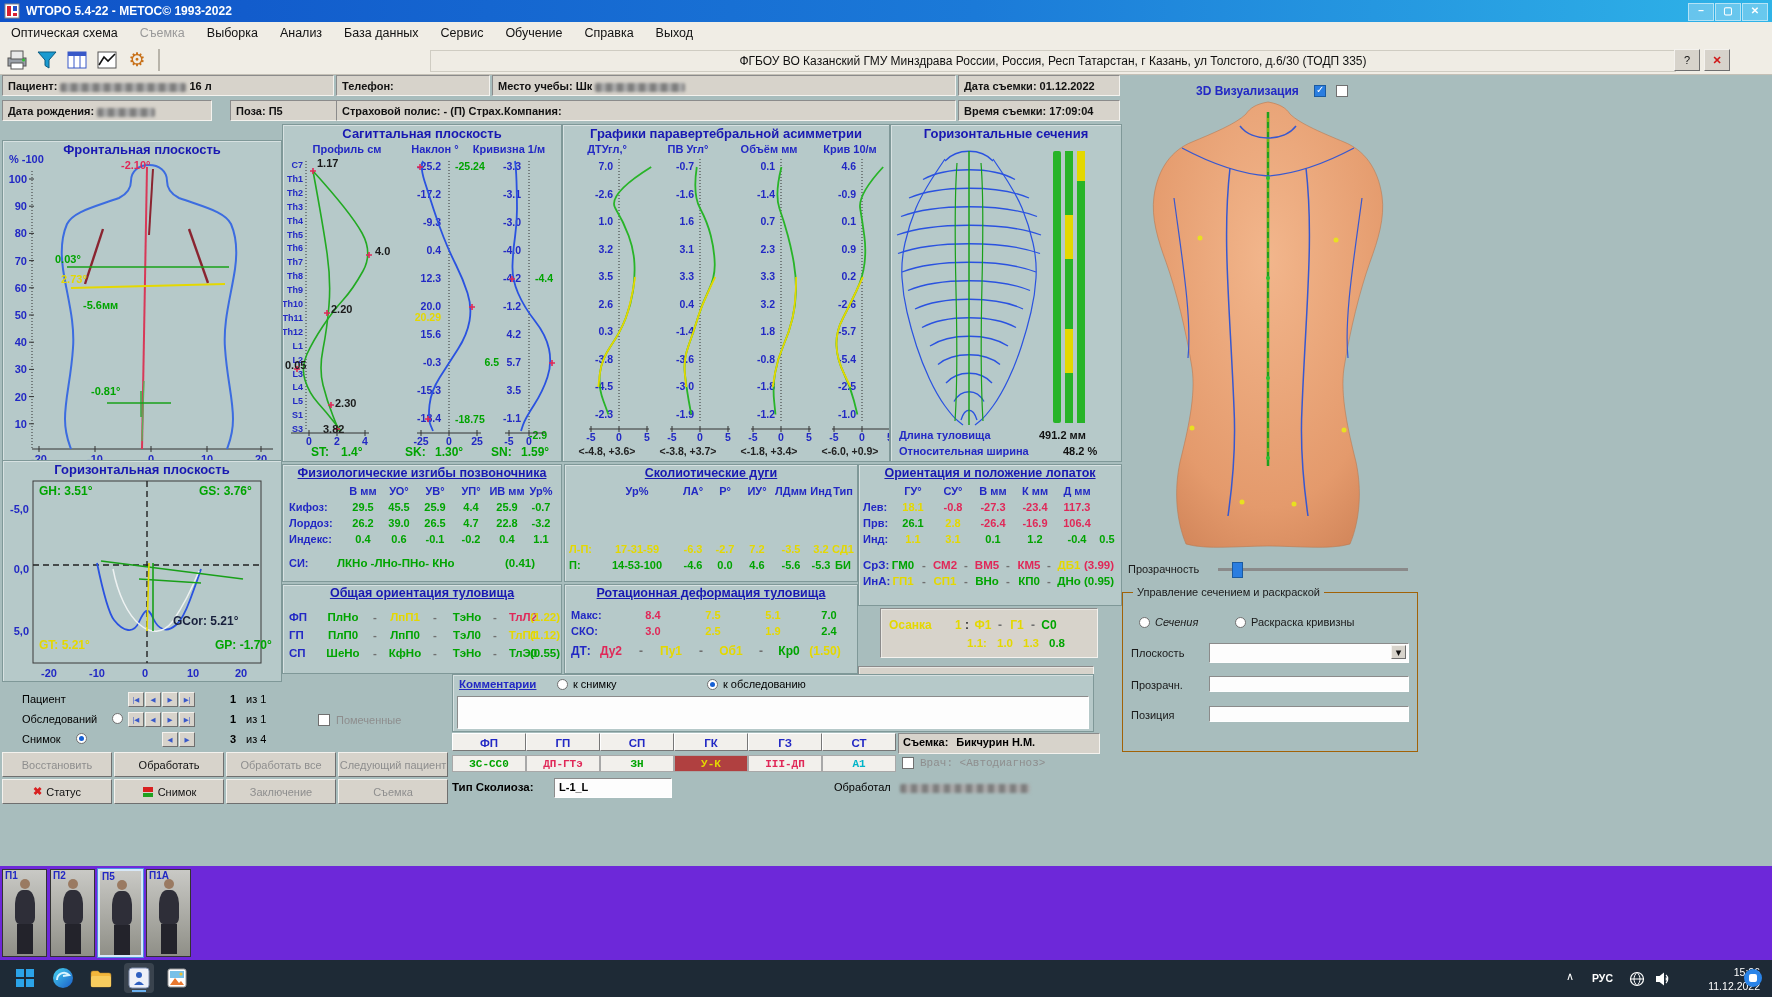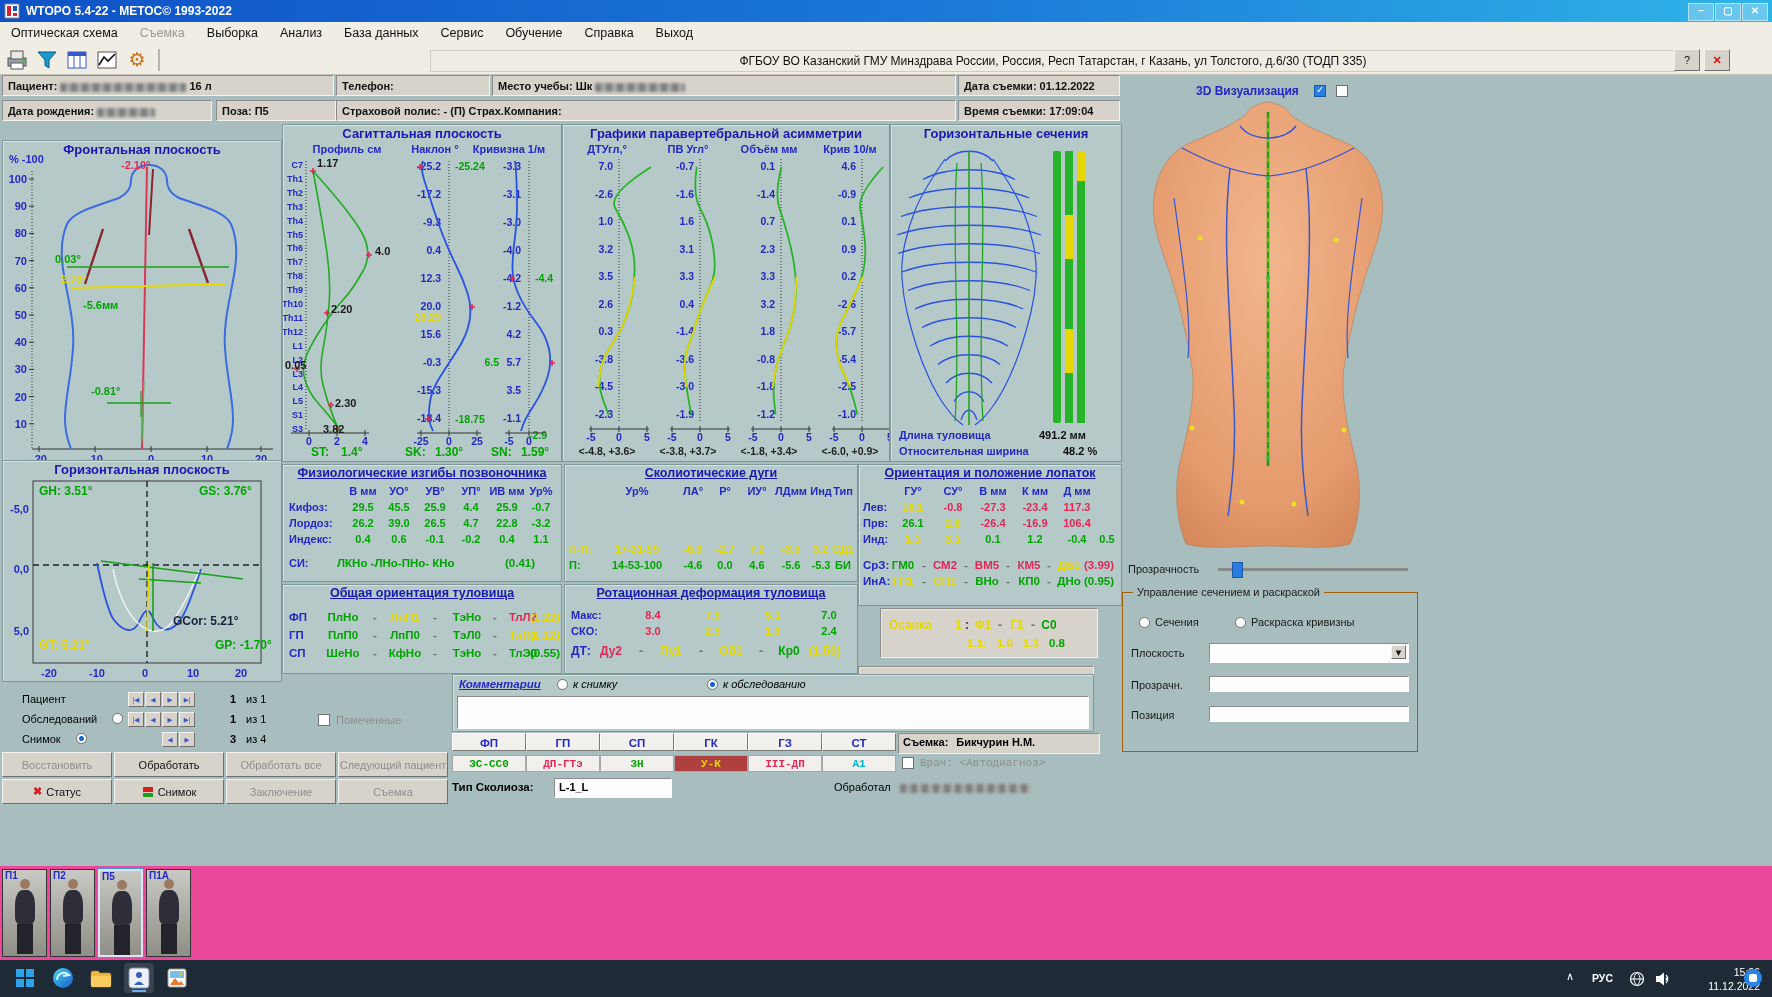--- a/index.html
+++ b/index.html
@@ -25,21 +25,21 @@
   .smudge{display:inline-block;height:9px;border-radius:2px;background:repeating-linear-gradient(90deg,#7d7d7d 0 6px,#a9a9a9 6px 11px);filter:blur(1.4px);vertical-align:middle}
   .radio{width:11px;height:11px;border-radius:50%;background:#fff;border:1px solid #707070;display:inline-block;position:relative;box-sizing:border-box}
   .radio.sel::after{content:"";position:absolute;left:2px;top:2px;width:5px;height:5px;border-radius:50%;background:#1560d4}
   .chk{width:12px;height:12px;background:#fff;border:1px solid #707070;display:inline-block;position:relative;box-sizing:border-box}
   .chk.on{background:#2a7de0;border-color:#1a5aa0}
   .chk.on::after{content:"✓";color:#fff;font-size:10px;position:absolute;left:1px;top:-2px}
   .tab{position:absolute;height:18px;line-height:18px;background:#f2f0ec;border:1px solid;border-color:#fff #777 #777 #fff;color:#2228c4;font-weight:bold;text-align:center;font-size:11.5px}
   .cell{position:absolute;height:16px;line-height:16px;background:#f2f0ec;border:1px solid #a8a8a8;font-weight:bold;text-align:center;font-size:11px}
   .vb{color:#2228c4}.vgr{color:#8e8e8e}
   .b{font-weight:bold}
-  #thumbstrip{position:absolute;left:0;top:866px;width:1772px;height:94px;background:#ec4899}
+  #thumbstrip{position:absolute;left:0;top:866px;width:1772px;height:94px;background:#6d28d9}
   .thumb{position:absolute;top:3px;width:45px;height:88px;background:linear-gradient(#c9c9c5,#8f8f87);box-sizing:border-box}
   #taskbar{position:absolute;left:0;top:960px;width:1772px;height:37px;background:#1e2a36;color:#fff}
   .tico{position:absolute;top:3px;width:30px;height:30px;display:flex;align-items:center;justify-content:center;border-radius:4px}
   .grpbox{position:absolute;border:1px solid #a16207;background:transparent}
   .grptitle{position:absolute;left:10px;top:-7px;background:#a8bdbd;padding:0 4px;font-size:11px;color:#1a1a1a}
   .slabel{position:absolute;font-size:11px;color:#1a1a1a}
 </style>
 </head>
 <body>
 
@@ -116,21 +116,21 @@
     </div>
     <div class="pf" style="left:958px;width:162px">
       <b>Дата съемки: 01.12.2022</b>
     </div>
   </div>
   <div class="prow" style="top:99px" id="prow2">
     <div class="pf" style="left:2px;width:210px">
       <b>Дата рождения:</b>
       <span class="smudge" style="width:58px"></span>
     </div>
-    <div class="pf" style="left:216px;width:120px">
+    <div class="pf" style="left:230px;width:120px">
       <b>Поза: П5</b>
     </div>
     <div class="pf" style="left:336px;width:620px">
       <b>Страховой полис:  - (П) Страх.Компания:</b>
     </div>
     <div class="pf" style="left:958px;width:162px">
       <b>Время съемки: 17:09:04</b>
     </div>
   </div>
 
@@ -721,21 +721,21 @@
         <text x="150" y="38" fill="#e4d800" font-size="11.5" text-anchor="middle" font-weight="bold" font-family="&quot;Liberation Sans&quot;,sans-serif">1.3</text>
         <text x="176" y="38" fill="#00a400" font-size="11.5" text-anchor="middle" font-weight="bold" font-family="&quot;Liberation Sans&quot;,sans-serif">0.8</text>
       </svg>
     </div>
     <div class="panel sunk" style="position: absolute; left: 858px; top: 666px; width: 234px; height: 22px;">
       <svg width="234" height="22" style="position:absolute;left:0;top:0">
         <text x="22" y="15" fill="#2228c4" font-size="11.5" text-anchor="start" font-weight="bold" font-family="&quot;Liberation Sans&quot;,sans-serif">Компенсация ДН</text>
         <text x="172" y="15" fill="#111" font-size="11.5" text-anchor="start" font-weight="bold" font-family="&quot;Liberation Sans&quot;,sans-serif">0 мм</text>
       </svg>
     </div>
-    <div class="panel" style="position: absolute; left: 452px; top: 674px; width: 640px; height: 56px; font-style: italic;">
+    <div class="panel" style="position: absolute; left: 452px; top: 674px; width: 640px; height: 56px;">
       <div class="vb b u" style="position: absolute; left: 6px; top: 3px; font-size: 11.5px;">Комментарии</div>
       <span class="radio" style="position: absolute; left: 104px; top: 4px; width: 11px; height: 11px;"></span>
       <span style="position: absolute; left: 120px; top: 3px;">к снимку</span>
       <span class="radio sel" style="position: absolute; left: 254px; top: 4px; width: 11px; height: 11px;"></span>
       <span style="position: absolute; left: 270px; top: 3px;">к обследованию</span>
       <div class="white" style="position: absolute; left: 4px; top: 21px; width: 630px; height: 31px;"></div>
     </div>
     <div style="position: absolute; left: 452px; top: 733px; width: 640px; height: 20px;">
       <div class="tab" style="position: absolute; left: 0px; top: 0px; width: 72px; height: 16px;">ФП</div>
       <div class="tab" style="position: absolute; left: 74px; top: 0px; width: 72px; height: 16px;">ГП</div>
@@ -840,21 +840,21 @@
       <circle cx="146" cy="360" r="2" fill="#30c030"></circle>
     </svg>
     <div style="position: absolute; left: 1128px; top: 560px; width: 288px; height: 18px;">
       <span class="slabel" style="position: absolute; left: 0px; top: 3px;">Прозрачность</span>
       <div style="position: absolute; left: 90px; top: 8px; width: 190px; height: 3px; background: rgb(138, 138, 138);"></div>
       <div style="position: absolute; left: 104px; top: 2px; width: 9px; height: 14px; background: rgb(42, 125, 224); border: 1px solid rgb(26, 90, 160);"></div>
     </div>
     <div class="grpbox" style="position: absolute; left: 1122px; top: 592px; width: 294px; height: 158px;">
       <span class="grptitle">Управление сечением и раскраской</span>
       <span class="radio" style="position: absolute; left: 16px; top: 24px; width: 11px; height: 11px;"></span>
-      <span class="slabel" style="position: absolute; left: 32px; top: 23px;">Сечения</span>
+      <span class="slabel" style="position: absolute; left: 32px; top: 23px; font-style: italic;">Сечения</span>
       <span class="radio" style="position: absolute; left: 112px; top: 24px; width: 11px; height: 11px;"></span>
       <span class="slabel" style="position: absolute; left: 128px; top: 23px;">Раскраска кривизны</span>
       <span class="slabel" style="position: absolute; left: 8px; top: 54px;">Плоскость</span>
       <div class="white" style="position: absolute; left: 86px; top: 50px; width: 198px; height: 18px;">
         <div class="btn" style="position: absolute; left: 181px; top: 1px; width: 15px; height: 14px;">▾</div>
       </div>
       <span class="slabel" style="position: absolute; left: 8px; top: 86px;">Прозрачн.</span>
       <div class="white" style="position: absolute; left: 86px; top: 83px; width: 198px; height: 14px;"></div>
       <span class="slabel" style="position: absolute; left: 8px; top: 116px;">Позиция</span>
       <div class="white" style="position: absolute; left: 86px; top: 113px; width: 198px; height: 14px;"></div>

